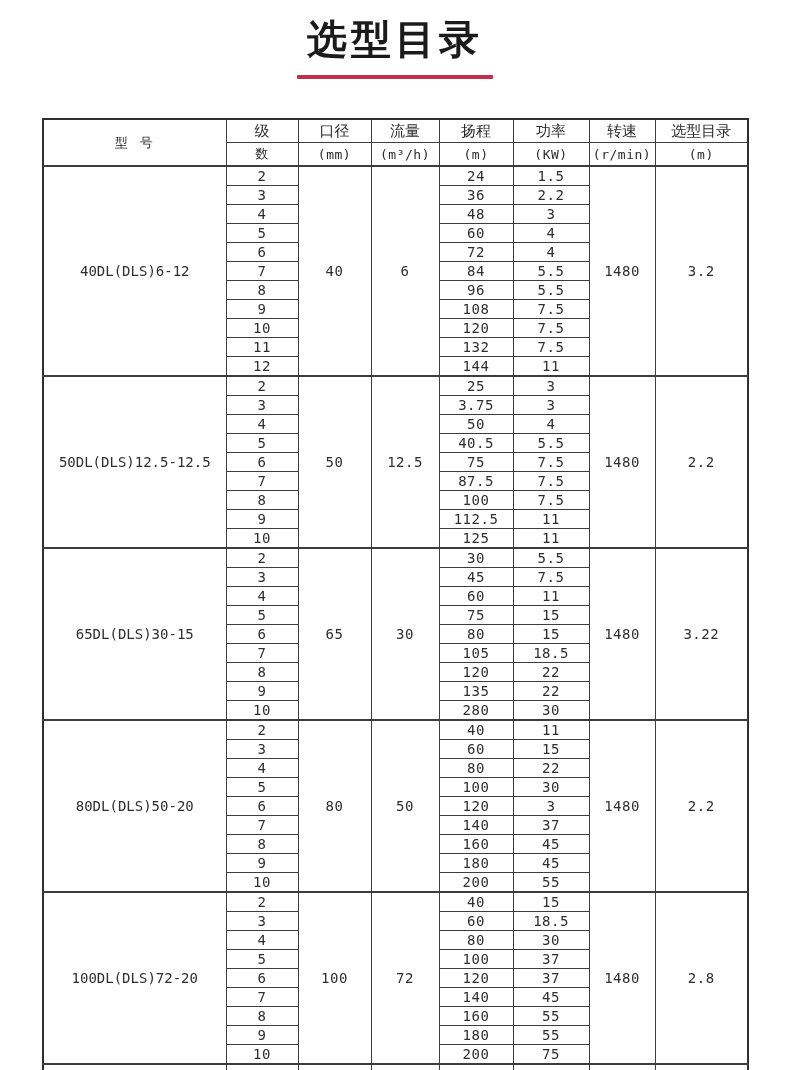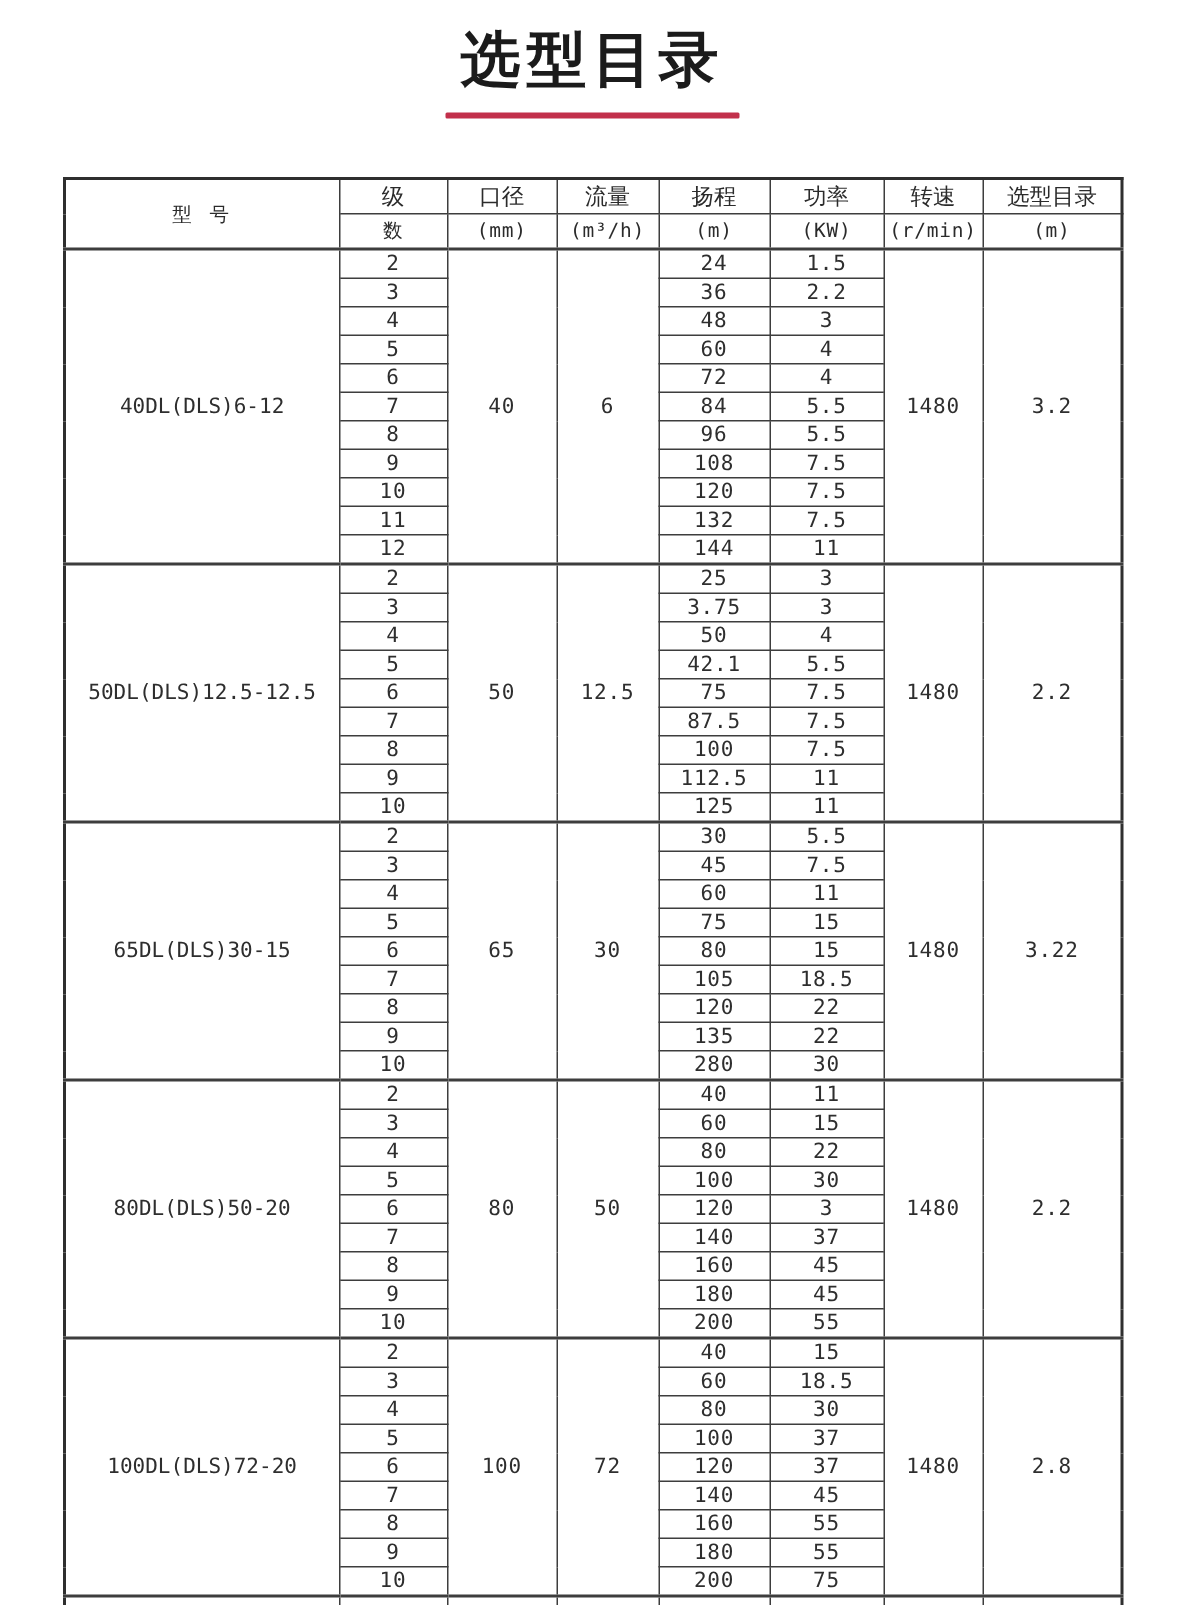--- a/index.html
+++ b/index.html
@@ -204,21 +204,21 @@
             <td>3.75</td>
             <td>3</td>
           </tr>
           <tr>
             <td>4</td>
             <td>50</td>
             <td>4</td>
           </tr>
           <tr>
             <td>5</td>
-            <td>42.1</td>
+            <td>40.5</td>
             <td>5.5</td>
           </tr>
           <tr>
             <td>6</td>
             <td>75</td>
             <td>7.5</td>
           </tr>
           <tr>
             <td>7</td>
             <td>87.5</td>

